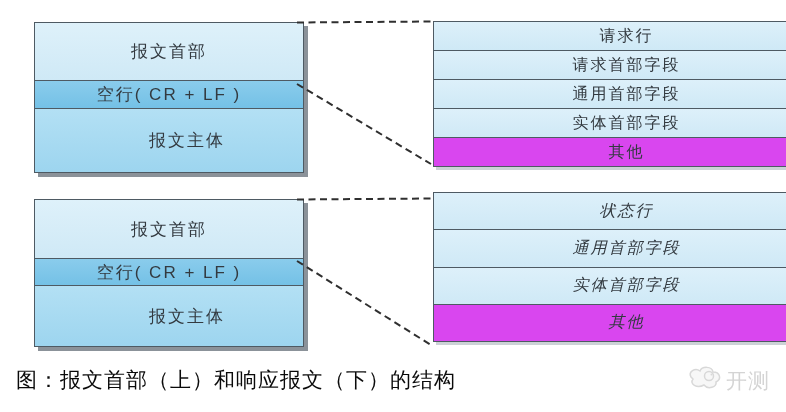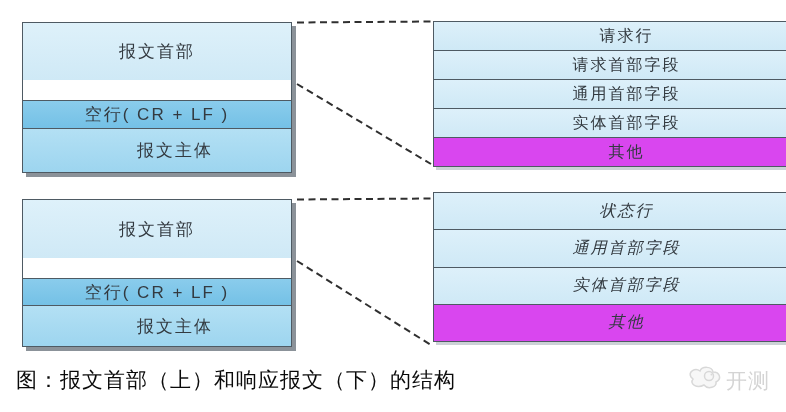--- a/index.html
+++ b/index.html
@@ -13,21 +13,21 @@
     width: 786px;
     height: 412px;
     background: #ffffff;
     overflow: hidden;
   }
   * { box-sizing: border-box; }
 
   
   .stack-box {
     position: absolute;
-    left: 22px;
+    left: 34px;
     width: 270px;
     display: flex;
     flex-direction: column;
     border: 1.5px solid #4e5a63;
     box-shadow: 4px 4px 0 0 #8b9299;
   }
   .stack-box .section {
     display: flex;
     align-items: center;
     justify-content: center;
@@ -35,21 +35,20 @@
     letter-spacing: 2px;
     color: #333a40;
   }
   .section.msg-header {
     background: linear-gradient(180deg, #def1fa 0%, #cfe9f6 100%);
   }
   .section.blank-line {
     background: linear-gradient(180deg, #8accec 0%, #74c1e6 100%);
     border-top: 1.5px solid #4e5a63;
     border-bottom: 1.5px solid #4e5a63;
-    margin-top: 20px;
   }
   .section.msg-body {
     background: linear-gradient(180deg, #b3e0f4 0%, #9dd5ef 100%);
     flex: 1;
     padding-left: 36px;
   }
 
   
   .fields-box {
     position: absolute;

